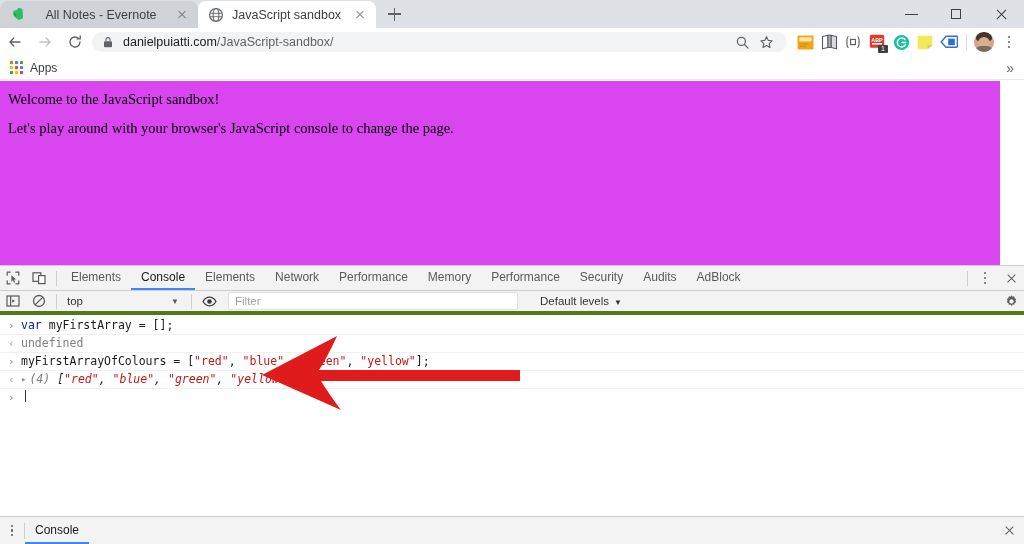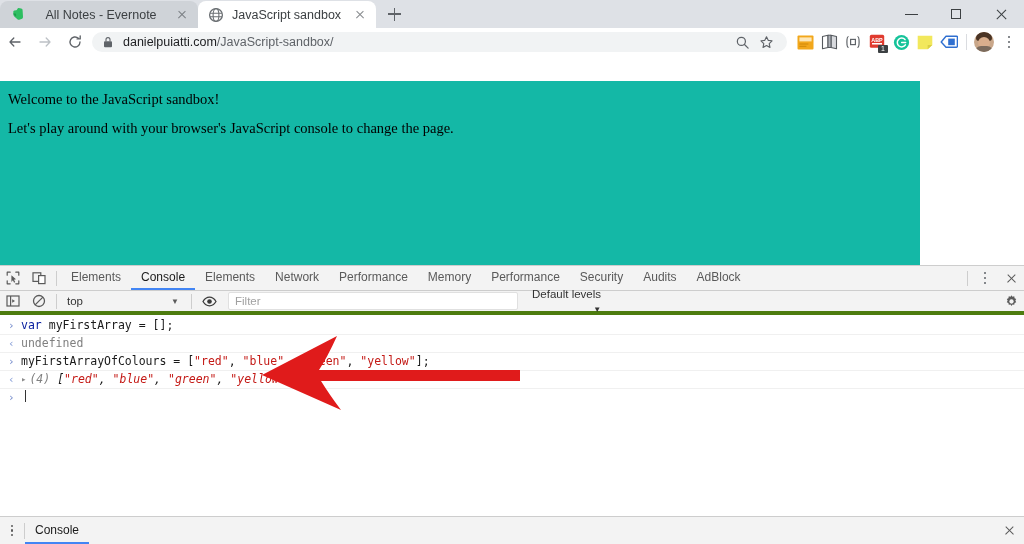--- a/index.html
+++ b/index.html
@@ -123,22 +123,22 @@
   .bm-item { display:flex; align-items:center; padding: 0 8px 0 10px; height: 22px; }
   .apps-grid { width: 13px; height: 13px; display: grid;
     grid-template-columns: repeat(3, 3px); grid-template-rows: repeat(3, 3px);
     gap: 2px; margin-right: 7px; flex: 0 0 13px; }
   .apps-grid i { width:3px; height:3px; border-radius:0.5px; display:block; }
   .bm-label { font-size: 12px; color: #3c4043; }
   .bm-overflow { margin-left: auto; margin-right: 10px; font-size: 14px; color: #5f6368; line-height: 1; }
 
   
   .page {
-    position: absolute; top: 81px; left: 0; width: 920px; height: 184px;
-    background: #14b8a6; overflow: hidden;
+    position: absolute; top: 81px; left: 0; width: 1000px; height: 184px;
+    background: #d946ef; overflow: hidden;
   }
   .page p {
     margin: 0 0 0 8px; font-family: "Liberation Serif", serif;
     font-size: 14.5px; color: #000; line-height: 1.1;
   }
   .page p.first { padding-top: 11px; }
   .page p.second { padding-top: 13px; }
 
   
   .devtools {
@@ -178,22 +178,21 @@
   }
   .ctx-select .caret { margin-left: auto; margin-right: 8px; font-size: 8px; color:#5a5a5a; }
   .filter-input {
     flex: 1 1 auto; height: 18px; background: #fff; border: 1px solid #e0e0e0;
     margin: 0 6px; border-radius: 2px; display:flex; align-items:center;
     padding-left: 6px; box-sizing: border-box; max-width: 290px;
   }
   .filter-input span { font-size: 11.5px; color: #a0a0a0; }
   .levels {
     font-size: 11.5px; color: #333; display:flex; align-items:flex-end; gap:5px;
-    margin-left: 8px;
-    flex-direction: column;
+    margin-left: 16px;
   }
   .levels .caret { font-size: 8px; }
   .gear { margin-left: auto; width: 26px; height:24px; display:flex; align-items:center; justify-content:center; }
 
   
   .console-body {
     position: absolute; top: 51px; left: 0; right: 0; bottom: 0;
     background: #ffffff; overflow: hidden;
   }
   .msg {
@@ -379,20 +378,37 @@
         </span>
       </div>
       <div class="kebab">
           <i></i>
           <i></i>
           <i></i>
         </div>
     </div>
   </div>
 
+  <div class="bookmarks">
+    <div class="bm-item">
+      <span class="apps-grid">
+        <i style="background:#e8710a"></i>
+          <i style="background:#4285f4"></i>
+          <i style="background:#34a853"></i>
+        <i style="background:#fbbc04"></i>
+          <i style="background:#ea4335"></i>
+          <i style="background:#4285f4"></i>
+        <i style="background:#34a853"></i>
+          <i style="background:#fbbc04"></i>
+          <i style="background:#ea4335"></i>
+      </span>
+      <span class="bm-label">Apps</span>
+    </div>
+    <span class="bm-overflow">»</span>
+  </div>
 
   <div class="page">
     <p class="first">Welcome to the JavaScript sandbox!</p>
     <p class="second">Let's play around with your browser's JavaScript console to change the page.</p>
   </div>
 
   <div class="devtools">
 
     <div class="dt-tabbar">
       <div class="dt-iconbtn">

